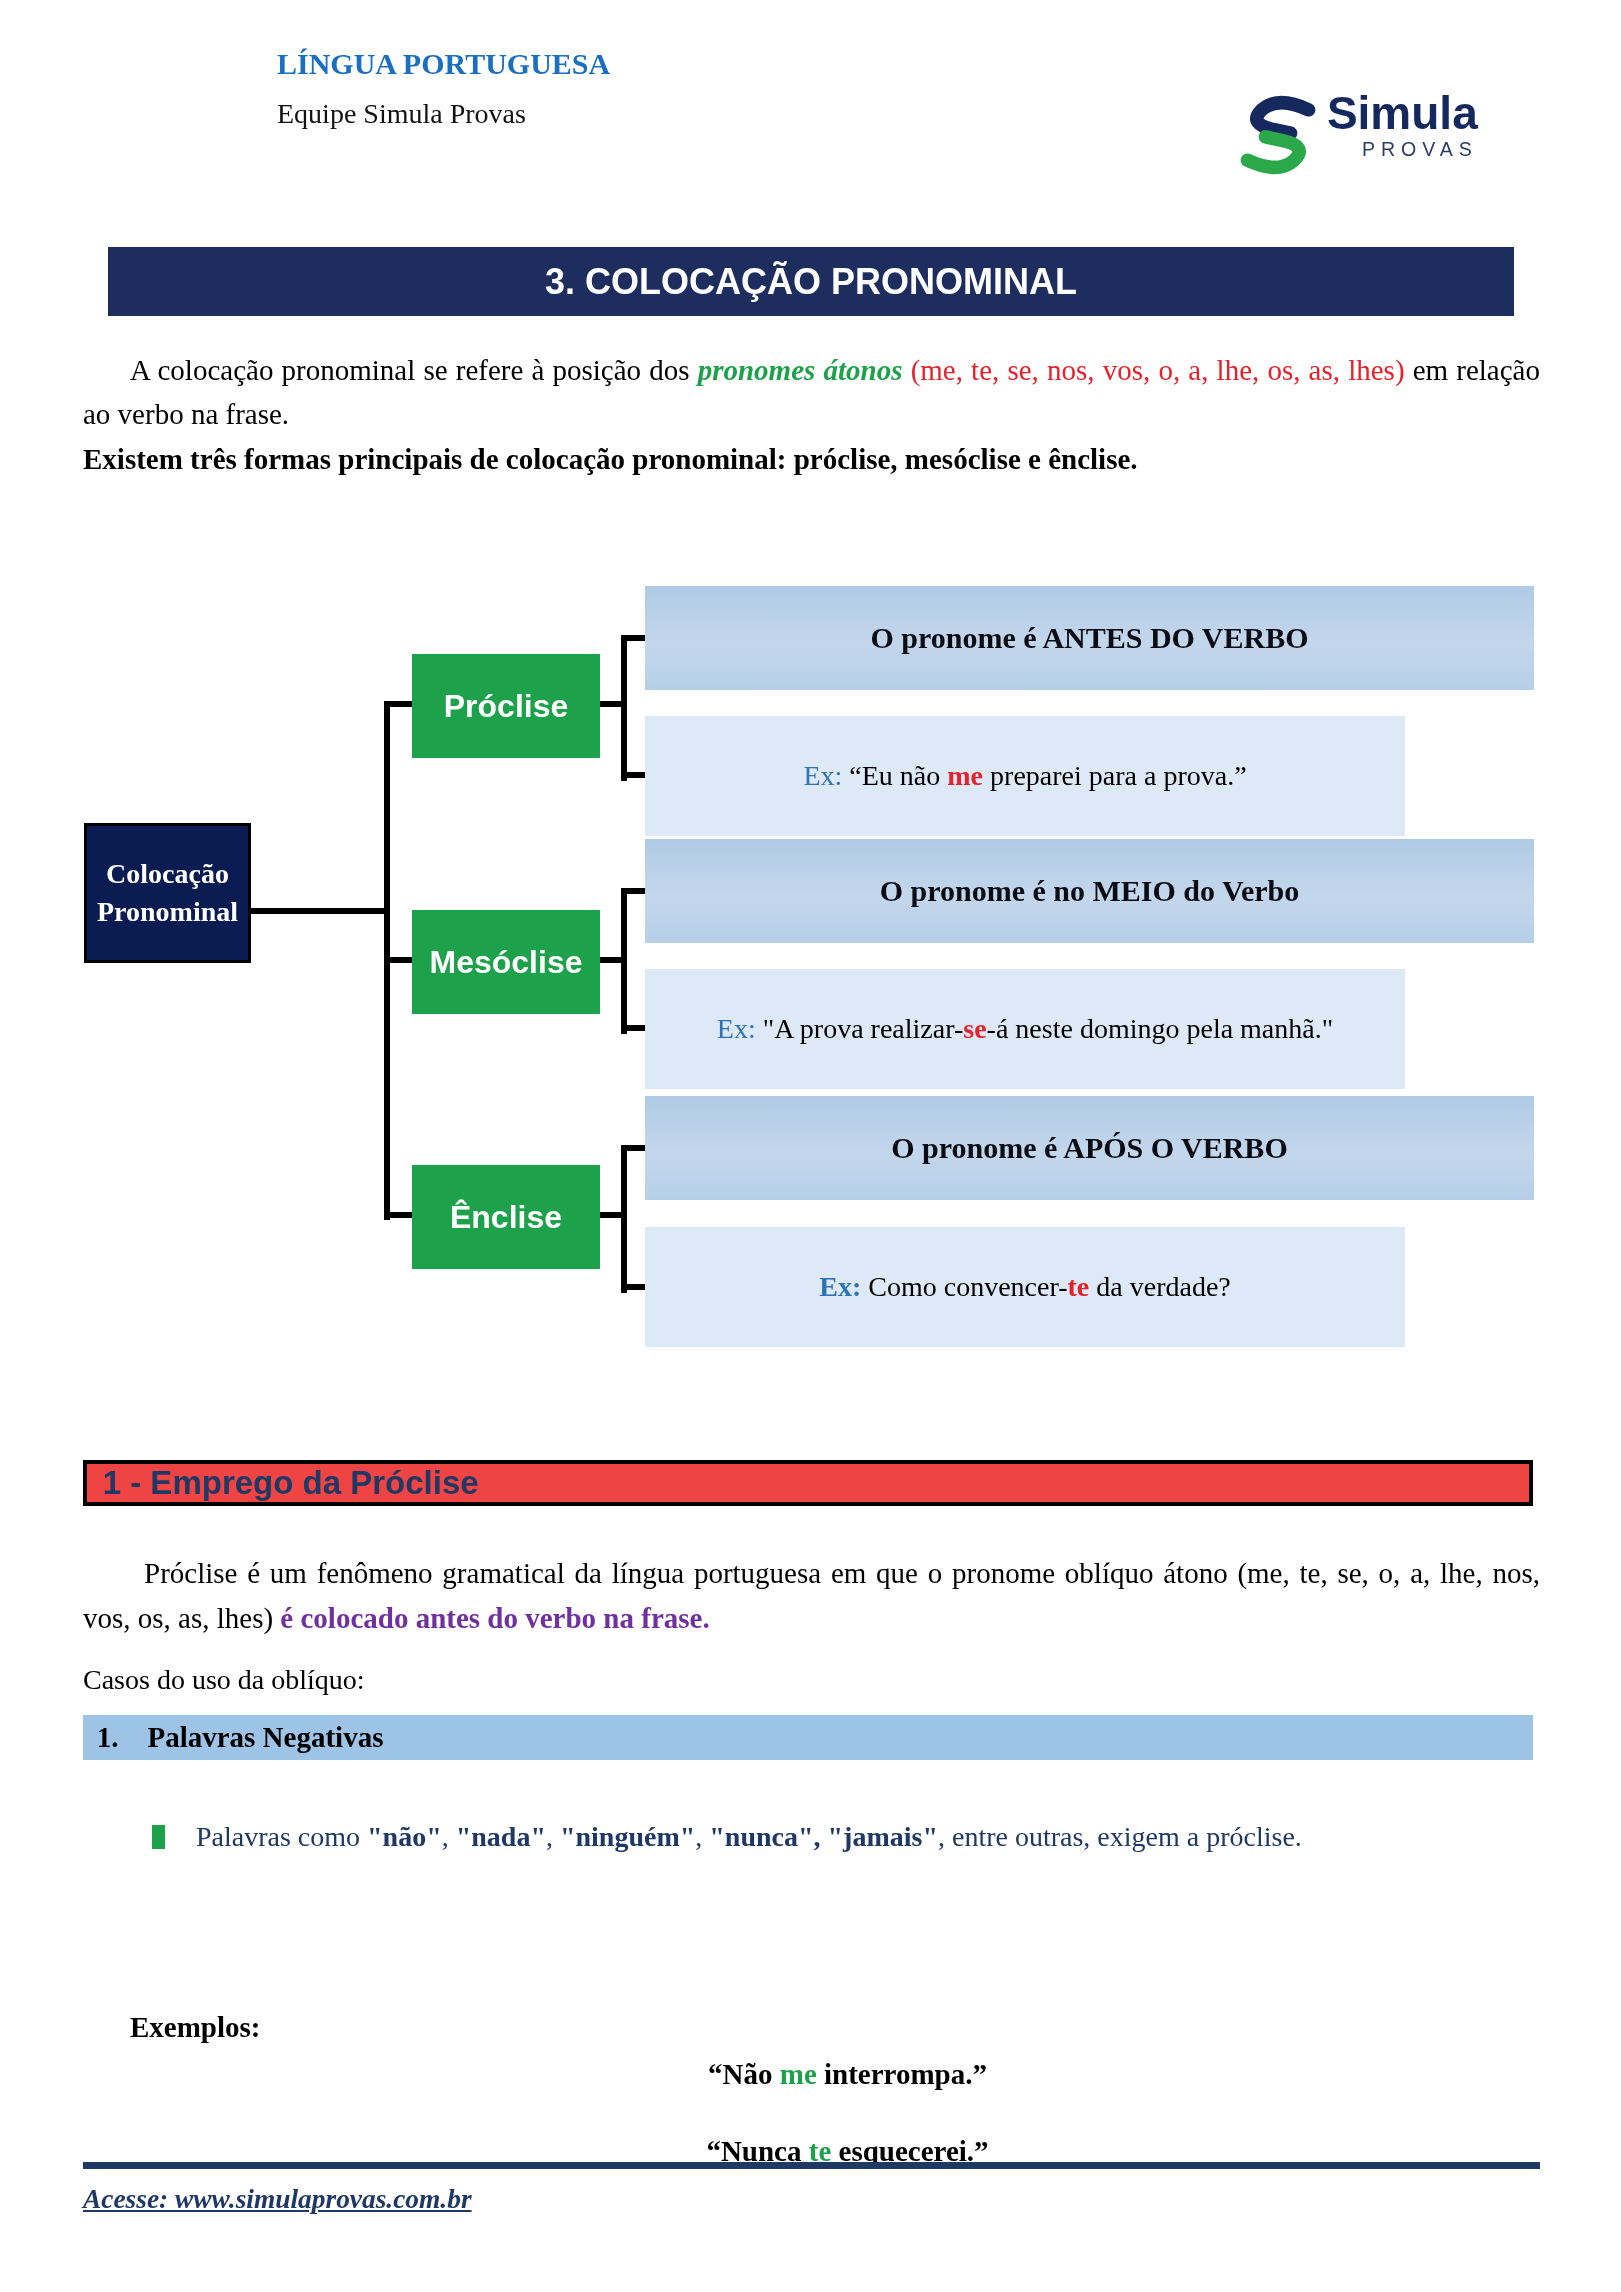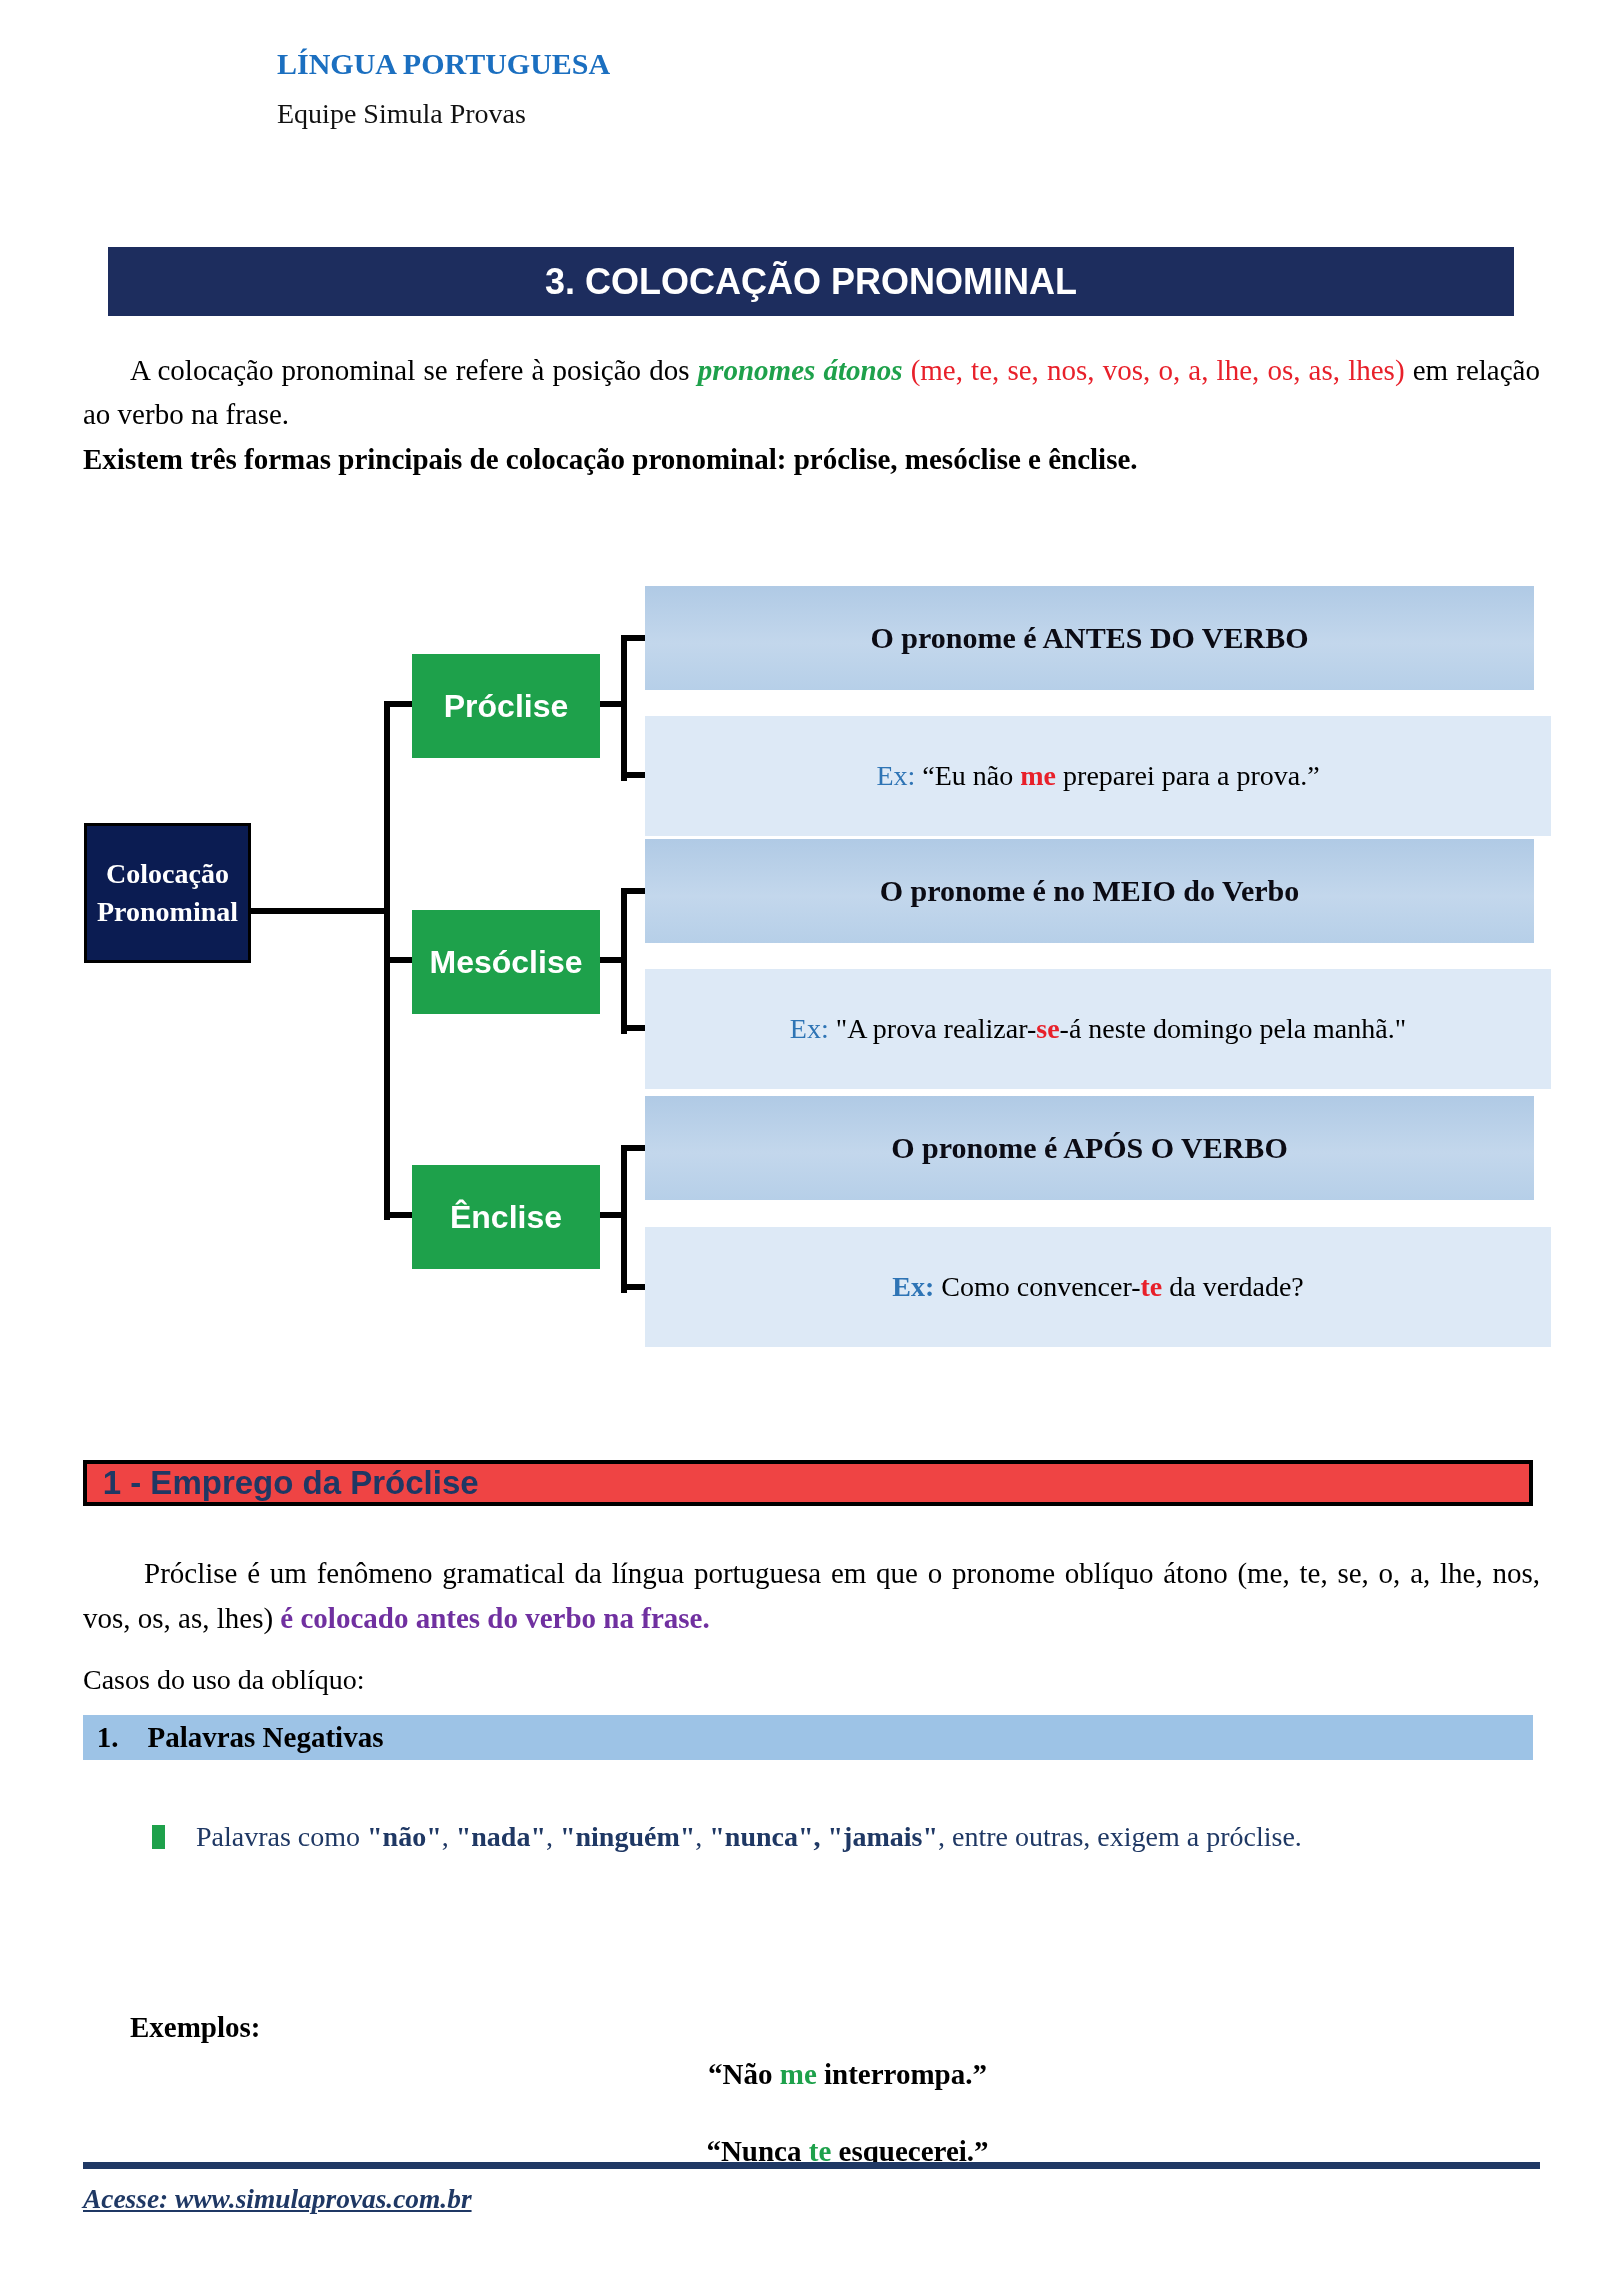--- a/index.html
+++ b/index.html
@@ -39,21 +39,21 @@
             display:flex;align-items:center;justify-content:center;text-align:center;line-height:1.35;}
   .branch{position:absolute;left:412px;width:188px;height:104px;background:#1ea14b;color:#fff;
           font-family:"Liberation Sans",sans-serif;font-weight:bold;font-size:32px;
           display:flex;align-items:center;justify-content:center;}
   .b0{top:105px;} .b1{top:361px;} .b2{top:616px;}
   .tbox{position:absolute;left:645px;width:889px;height:104px;
         background:linear-gradient(180deg,#b0cae5 0%,#c3d7ec 55%,#b6cfe8 100%);
         display:flex;align-items:center;justify-content:center;
         font-weight:bold;font-size:30px;color:#0b0b14;text-align:center;}
   .t0{top:37px;} .t1{top:290px;} .t2{top:547px;}
-  .ebox{position:absolute;left:645px;width:906px;height:120px;background:#dde9f6;
+  .ebox{position:absolute;left:645px;width:760px;height:120px;background:#dde9f6;
         display:flex;align-items:center;justify-content:center;font-size:28px;}
   .e0{top:167px;} .e1{top:420px;} .e2{top:678px;}
   .exlab{color:#2e74b5;} .exlabb{color:#2e74b5;font-weight:bold;}
   .c{position:absolute;background:#000;}
 
   
   .sec-box{position:absolute;left:83px;top:1460px;width:1450px;height:46px;box-sizing:border-box;
            border:4.9px solid #000;background:#ef4444;display:flex;align-items:center;
            font-family:"Liberation Sans",sans-serif;font-weight:bold;font-size:33px;color:#1f3864;
            padding-left:15.7px;}
@@ -79,20 +79,32 @@
 </style>
 </head>
 <body>
 
 <div class="page">
 
 
   <div class="course-title">LÍNGUA PORTUGUESA</div>
   <div class="team">Equipe Simula Provas</div>
 
+  <div class="simula">
+    <span>
+      <svg width="90" height="90" viewBox="0 0 100 100">
+        <path d="M84,22 Q50,6 32,22 Q16,38 46,44 L64,48" stroke="#16295f" stroke-width="15" fill="none" stroke-linecap="round"></path>
+        <path d="M16,78 Q50,94 68,78 Q84,62 54,56 L36,52" stroke="#2aa84a" stroke-width="15" fill="none" stroke-linecap="round"></path>
+      </svg>
+    </span>
+    <div class="simula-text">
+      <div class="simula-name">Simula</div>
+      <div class="simula-sub">PROVAS</div>
+    </div>
+  </div>
 
   <div class="banner">
     <span>3. COLOCAÇÃO PRONOMINAL</span>
   </div>
 
   <div class="p1"><span>A colocação pronominal se refere à posição dos </span><span class="green-bi">pronomes átonos</span><span> </span><span class="red">(me, te, se, nos, vos, o, a, lhe, os, as, lhes)</span><span> em relação ao verbo na frase.</span></div>
   <div class="p2">Existem três formas principais de colocação pronominal: próclise, mesóclise e ênclise.</div>
 
   <div class="diagram">
 

